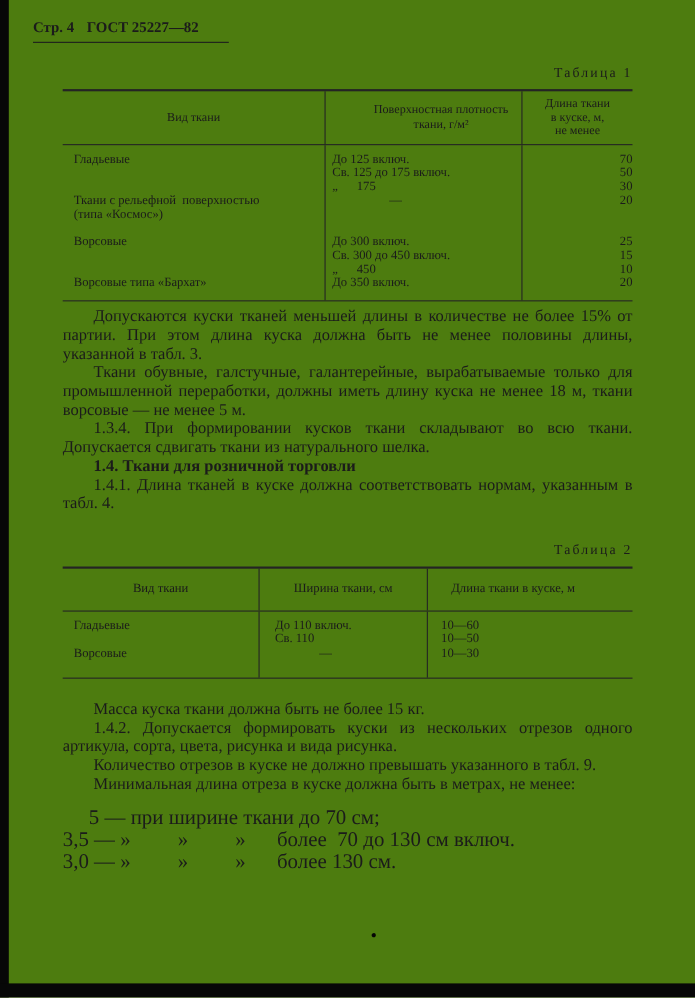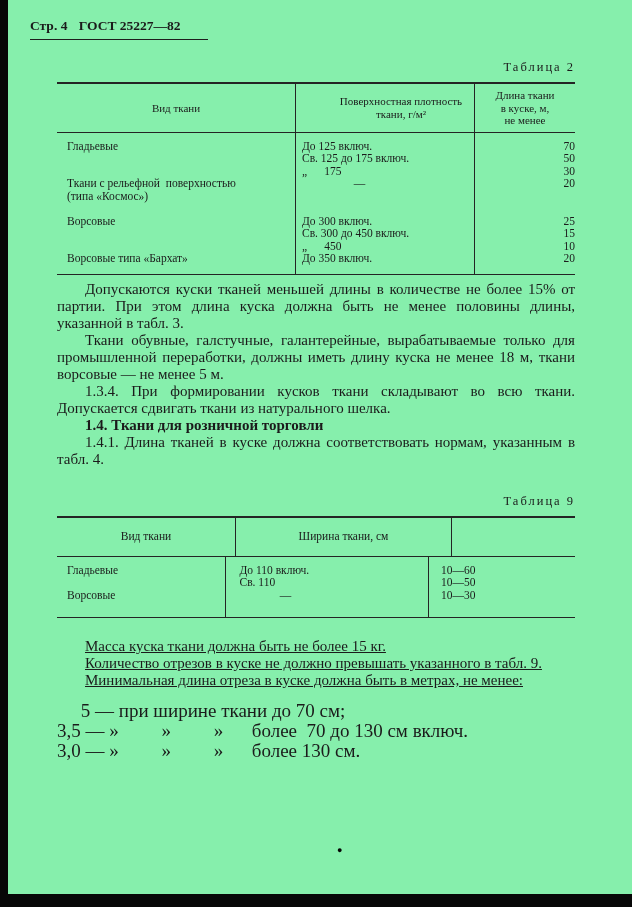--- a/index.html
+++ b/index.html
@@ -1,21 +1,21 @@
 <!DOCTYPE html>
 <html><head>
 <meta charset="utf-8">
 <style>
   * { margin:0; padding:0; box-sizing:border-box; }
   html,body { background:#ffffff; }
   body { width:632px; height:907px; font-family:"Liberation Serif","DejaVu Serif",serif; }
 
   .page {
     position:relative; width:632px; height:907px;
-    background:#86efac; color:#1b1b1b; overflow:hidden;
+    background:#4d7c0f; color:#1b1b1b; overflow:hidden;
     padding-top:16px;
   }
 
   
   .edge-left  { position:absolute; left:0; top:0; width:8px; height:907px; background:#070707; }
   .edge-bottom{ position:absolute; left:0; top:894px; width:632px; height:13px; background:#070707; }
 
   
   .head-row { margin-left:30px; }
   .head-inner {
@@ -49,33 +49,33 @@
   }
   .mid { border-left:1.5px solid #242424; border-right:1.5px solid #242424; }
 
   .t3 .c1 { width:238px; }
   .t3 .c2 { width:180px;padding-left:35px; }
   .t3 .c3 { width:100px; }
   .t3 .bc.c2 { padding-left:6px; }
   .t3 .bc.num { text-align:right; padding-left:0; padding-right:0; }
 
   .t4 .c1 { width:178px; }
-  .t4 .c2 { width:217px; }
+  .t4 .c2 { width:154px; }
   .t4 .c3 { width:155px; }
   .t4 .hc { min-height:38px; font-size:11.5px; }
   .t4 .bc { padding-bottom:16px; }
   .t4 .bc.c2 { padding-left:14px; }
   .t4 .bc.c3 { padding-left:12px; }
 
   
   .body-text {
     margin-left:57px; width:518px; margin-top:6px;
     font-size:15px; line-height:17px; text-align:justify;
   }
-  .body-text.bt2 { margin-top:20px;text-decoration:underline; }
+  .body-text.bt2 { margin-top:20px; }
   .body-text p { text-indent:28px; }
   .body-text p.bold { font-weight:bold; }
 
   
   .minlist {
     margin-left:57px; width:518px; margin-top:12px;
     font-size:19px; line-height:20px; white-space:pre-wrap;
   }
 
   .dot { position:absolute; left:337px; top:845px; font-size:9px; color:#050505; }
@@ -88,21 +88,21 @@
   <div class="edge-left"></div>
   <div class="edge-bottom"></div>
 
   <div class="head-row">
     <div class="head-inner">
       <span>Стр. 4</span>
       <span class="doc-num">ГОСТ 25227—82</span>
     </div>
   </div>
 
-  <div class="tcap">Таблица 2</div>
+  <div class="tcap">Таблица 1</div>
 
   <div class="gtable t3">
     <div class="thead">
       <div class="hc c1">Вид ткани</div>
       <div class="hc c2 mid">Поверхностная плотность
 ткани, г/м²</div>
       <div class="hc c3">Длина ткани
 в куске, м,
 не менее</div>
     </div>
@@ -141,42 +141,44 @@
   </div>
 
   <div class="body-text">
     <p>Допускаются куски тканей меньшей длины в количестве не более 15% от партии. При этом длина куска должна быть не менее половины длины, указанной в табл. 3.</p>
     <p>Ткани обувные, галстучные, галантерейные, вырабатываемые только для промышленной переработки, должны иметь длину куска не менее 18 м, ткани ворсовые — не менее 5 м.</p>
     <p>1.3.4. При формировании кусков ткани складывают во всю ткани. Допускается сдвигать ткани из натурального шелка.</p>
     <p class="bold">1.4. Ткани для розничной торговли</p>
     <p>1.4.1. Длина тканей в куске должна соответствовать нормам, указанным в табл. 4.</p>
   </div>
 
-  <div class="tcap tcap2">Таблица 9</div>
+  <div class="tcap tcap2">Таблица 2</div>
 
   <div class="gtable t4">
     <div class="thead">
       <div class="hc c1">Вид ткани</div>
       <div class="hc c2 mid">Ширина ткани, см</div>
+      <div class="hc c3">Длина ткани в куске, м</div>
     </div>
     <div class="tbody">
       <div class="bc c1">Гладьевые
 
 Ворсовые</div>
       <div class="bc c2 mid">До 110 включ.
 Св. 110
               —</div>
       <div class="bc c3">10—60
 10—50
 10—30</div>
     </div>
   </div>
 
   <div class="body-text bt2">
     <p>Масса куска ткани должна быть не более 15 кг.</p>
+    <p>1.4.2. Допускается формировать куски из нескольких отрезов одного артикула, сорта, цвета, рисунка и вида рисунка.</p>
     <p>Количество отрезов в куске не должно превышать указанного в табл. 9.</p>
     <p>Минимальная длина отреза в куске должна быть в метрах, не менее:</p>
   </div>
 
   <div class="minlist">     5 — при ширине ткани до 70 см;
 3,5 — »         »         »      более  70 до 130 см включ.
 3,0 — »         »         »      более 130 см.</div>
 
   <div class="dot">●</div>
 

